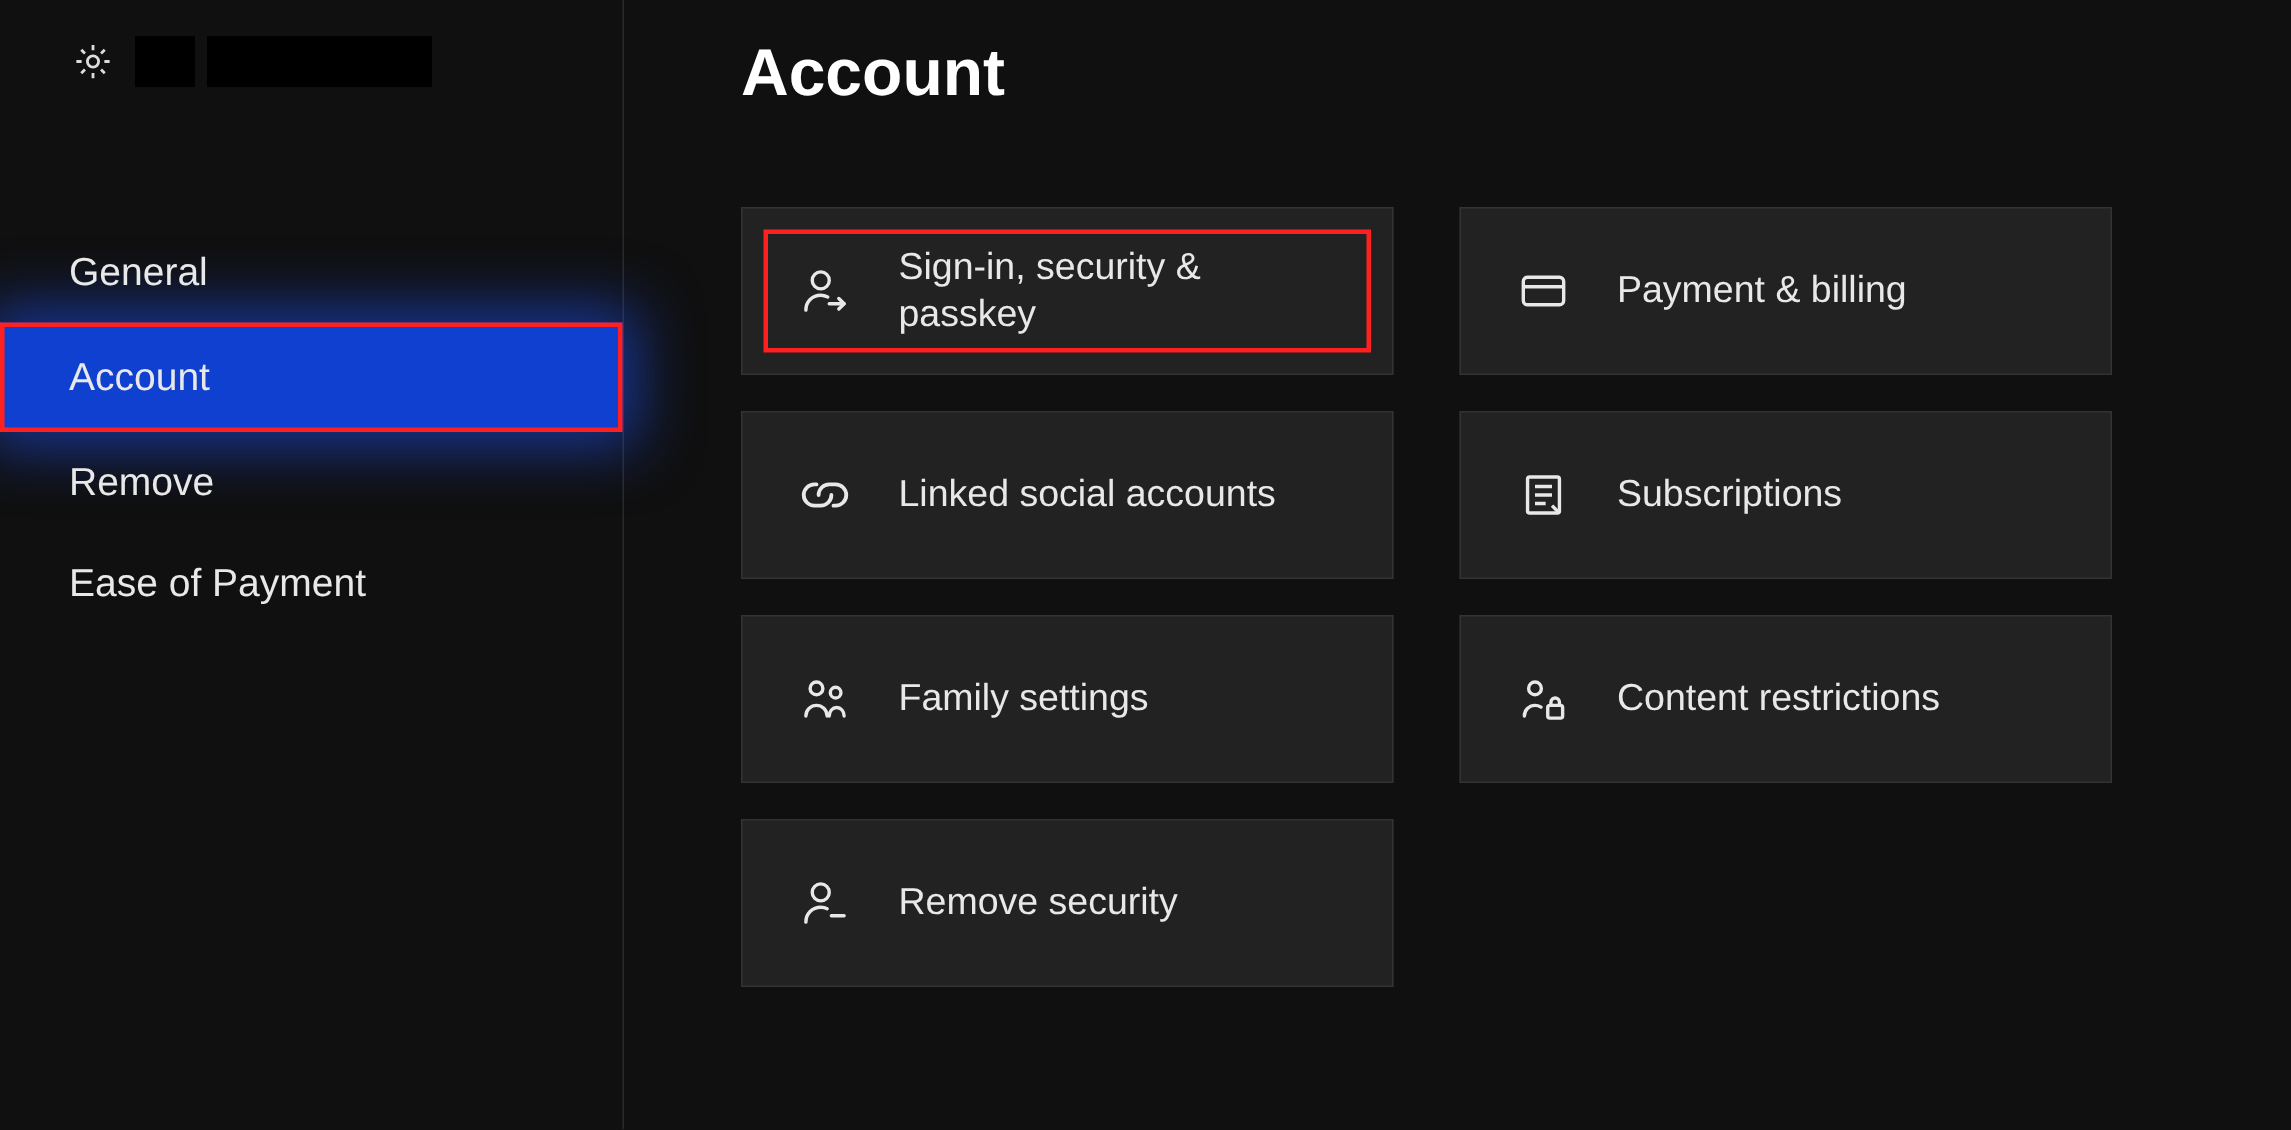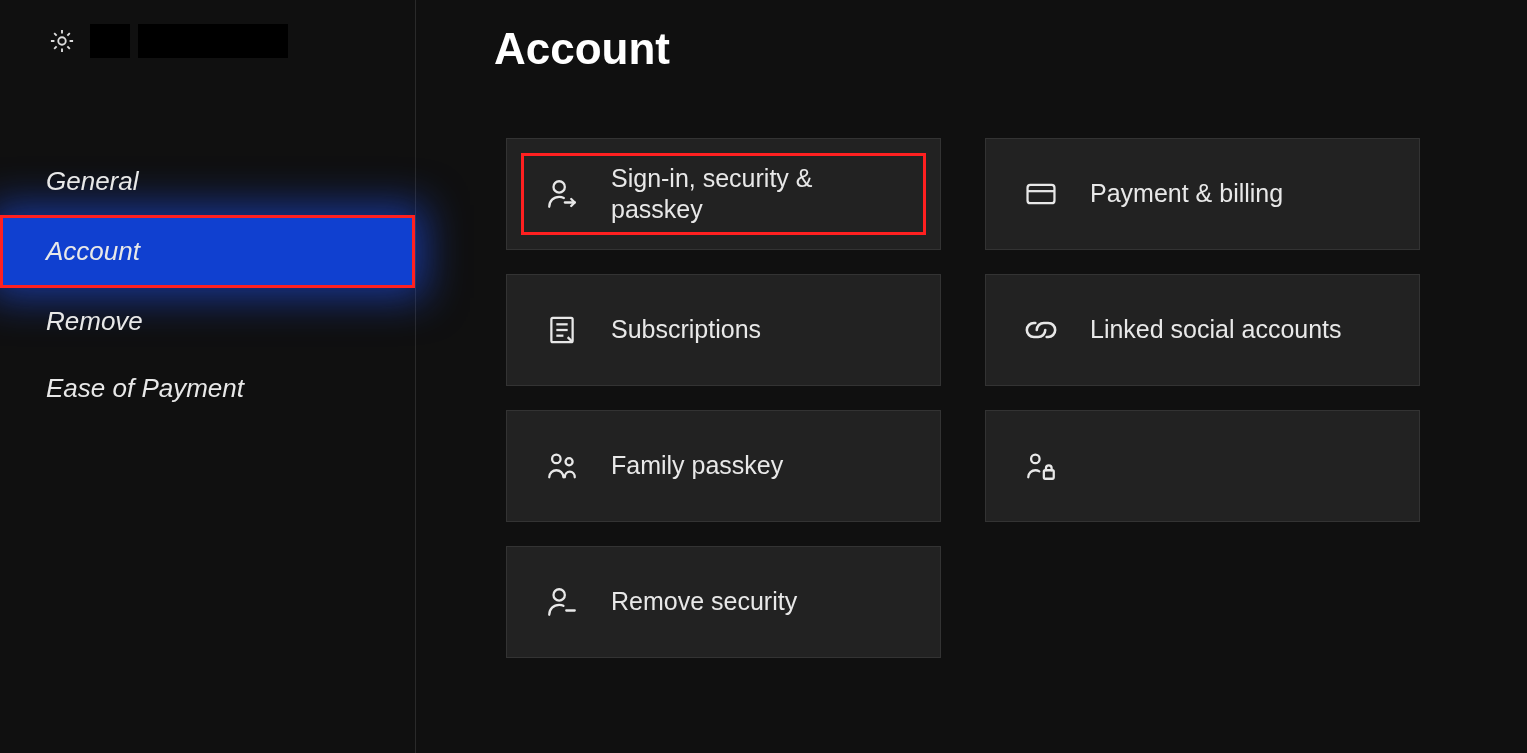--- a/index.html
+++ b/index.html
@@ -15,21 +15,20 @@
     height: 753px;
     overflow: hidden;
     display: flex;
   }
   .sidebar {
     width: 416px;
     height: 100%;
     background: #101010;
     border-right: 1px solid #2a2a2a;
     padding-top: 24px;
-    font-style: italic;
   }
   .sidebar-header {
     display: flex;
     align-items: center;
     padding-left: 48px;
     margin-bottom: 90px;
   }
   .gear {
     width: 28px;
     height: 28px;
@@ -63,21 +62,20 @@
     font-size: 44px;
     font-weight: 700;
     color: #ffffff;
     margin-bottom: 64px;
   }
   .tiles {
     display: grid;
     grid-template-columns: 435px 435px;
     column-gap: 44px;
     row-gap: 24px;
-    margin-left: 12px;
   }
   .tile {
     background: #222222;
     height: 112px;
     display: flex;
     align-items: center;
     padding-left: 38px;
     cursor: pointer;
     border: 1px solid #333333;
   }
@@ -156,63 +154,64 @@
         <svg viewBox="0 0 24 24" width="34" height="34" fill="none" stroke="#e8e8e8" stroke-width="1.6">
           <rect x="2.5" y="5.5" width="19" height="13" rx="2"></rect>
           <line x1="2.5" y1="10" x2="21.5" y2="10"></line>
         </svg>
       </span>
       <span class="tile-label">Payment &amp; billing</span>
     </div>
 
     <div class="tile">
       <span class="tile-icon">
+        <svg viewBox="0 0 24 24" width="34" height="34" fill="none" stroke="#e8e8e8" stroke-width="1.8" stroke-linecap="round">
+          <path d="M9 12a5 5 0 0 1 5-5h3a5 5 0 0 1 0 10h-1"></path>
+          <path d="M15 12a5 5 0 0 1-5 5H7a5 5 0 0 1 0-10h1"></path>
+        </svg>
+      </span>
+      <span class="tile-label">Linked social accounts</span>
+    </div>
+
+    <div class="tile">
+      <span class="tile-icon">
         <svg viewBox="0 0 24 24" width="34" height="34" fill="none" stroke="#e8e8e8" stroke-width="1.6">
           <rect x="4.5" y="3.5" width="15" height="17" rx="1"></rect>
           <line x1="8" y1="8" x2="16" y2="8"></line>
           <line x1="8" y1="12" x2="16" y2="12"></line>
           <line x1="8" y1="16" x2="13" y2="16"></line>
           <path d="M16 17l3 3"></path>
         </svg>
       </span>
       <span class="tile-label">Subscriptions</span>
     </div>
 
-    <div class="tile">
-      <span class="tile-icon">
-        <svg viewBox="0 0 24 24" width="34" height="34" fill="none" stroke="#e8e8e8" stroke-width="1.8" stroke-linecap="round">
-          <path d="M9 12a5 5 0 0 1 5-5h3a5 5 0 0 1 0 10h-1"></path>
-          <path d="M15 12a5 5 0 0 1-5 5H7a5 5 0 0 1 0-10h1"></path>
-        </svg>
-      </span>
-      <span class="tile-label">Linked social accounts</span>
-    </div>
-
 
     <div class="tile">
       <span class="tile-icon">
         <svg viewBox="0 0 24 24" width="34" height="34" fill="none" stroke="#e8e8e8" stroke-width="1.6" stroke-linecap="round">
           <circle cx="8" cy="7" r="3"></circle>
           <circle cx="17" cy="9" r="2.5"></circle>
           <path d="M3 20c0-3 2.5-5 5-5s5 2 5 5"></path>
           <path d="M14 20c0-2.2 1.5-4 3.5-4s3.5 1.8 3.5 4"></path>
         </svg>
       </span>
-      <span class="tile-label">Family passkey</span>
+      <span class="tile-label">Family settings</span>
     </div>
 
     <div class="tile">
       <span class="tile-icon">
         <svg viewBox="0 0 24 24" width="34" height="34" fill="none" stroke="#e8e8e8" stroke-width="1.6" stroke-linecap="round">
           <circle cx="8" cy="7" r="3"></circle>
           <path d="M3 20c0-3 2.5-5 5-5 1 0 2 .3 2.8.8"></path>
           <rect x="14" y="15" width="7" height="6" rx="1"></rect>
           <path d="M15.5 15v-1.5a2 2 0 0 1 4 0V15"></path>
         </svg>
       </span>
+      <span class="tile-label">Content restrictions</span>
     </div>
 
     <div class="tile">
       <span class="tile-icon">
         <svg viewBox="0 0 24 24" width="34" height="34" fill="none" stroke="#e8e8e8" stroke-width="1.6" stroke-linecap="round">
           <circle cx="10" cy="7" r="4"></circle>
           <path d="M3 21c0-4 3-7 7-7 1.1 0 2.1.2 3 .7"></path>
           <line x1="15" y1="18" x2="21" y2="18"></line>
         </svg>
       </span>

